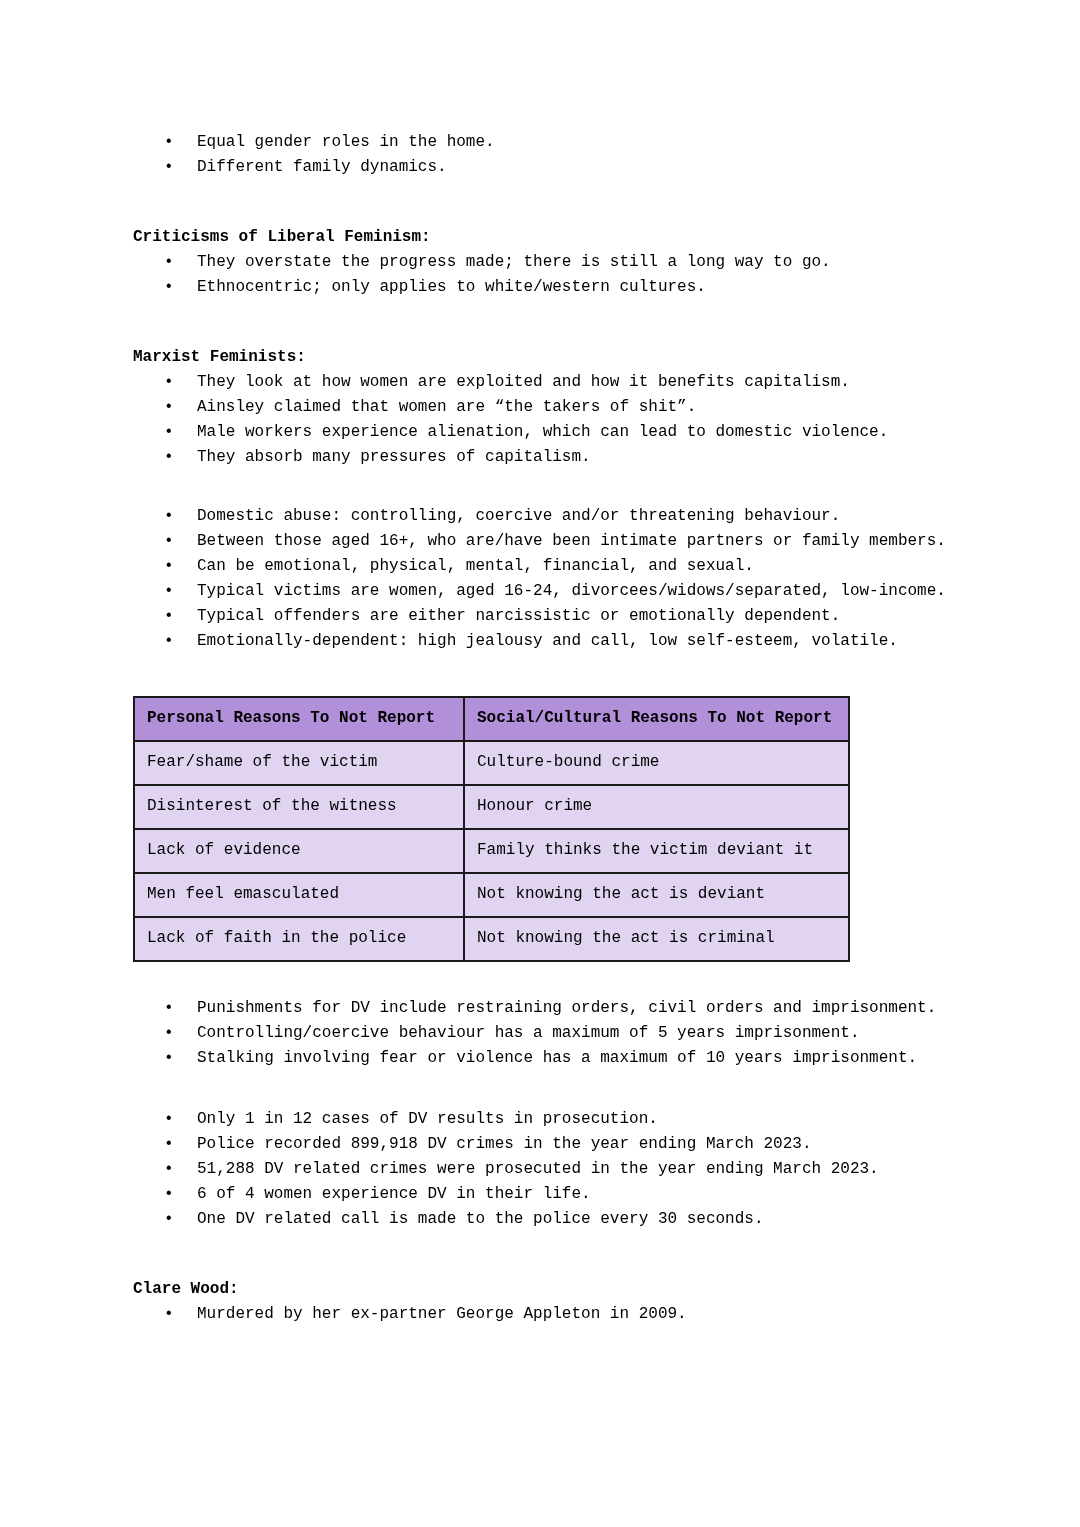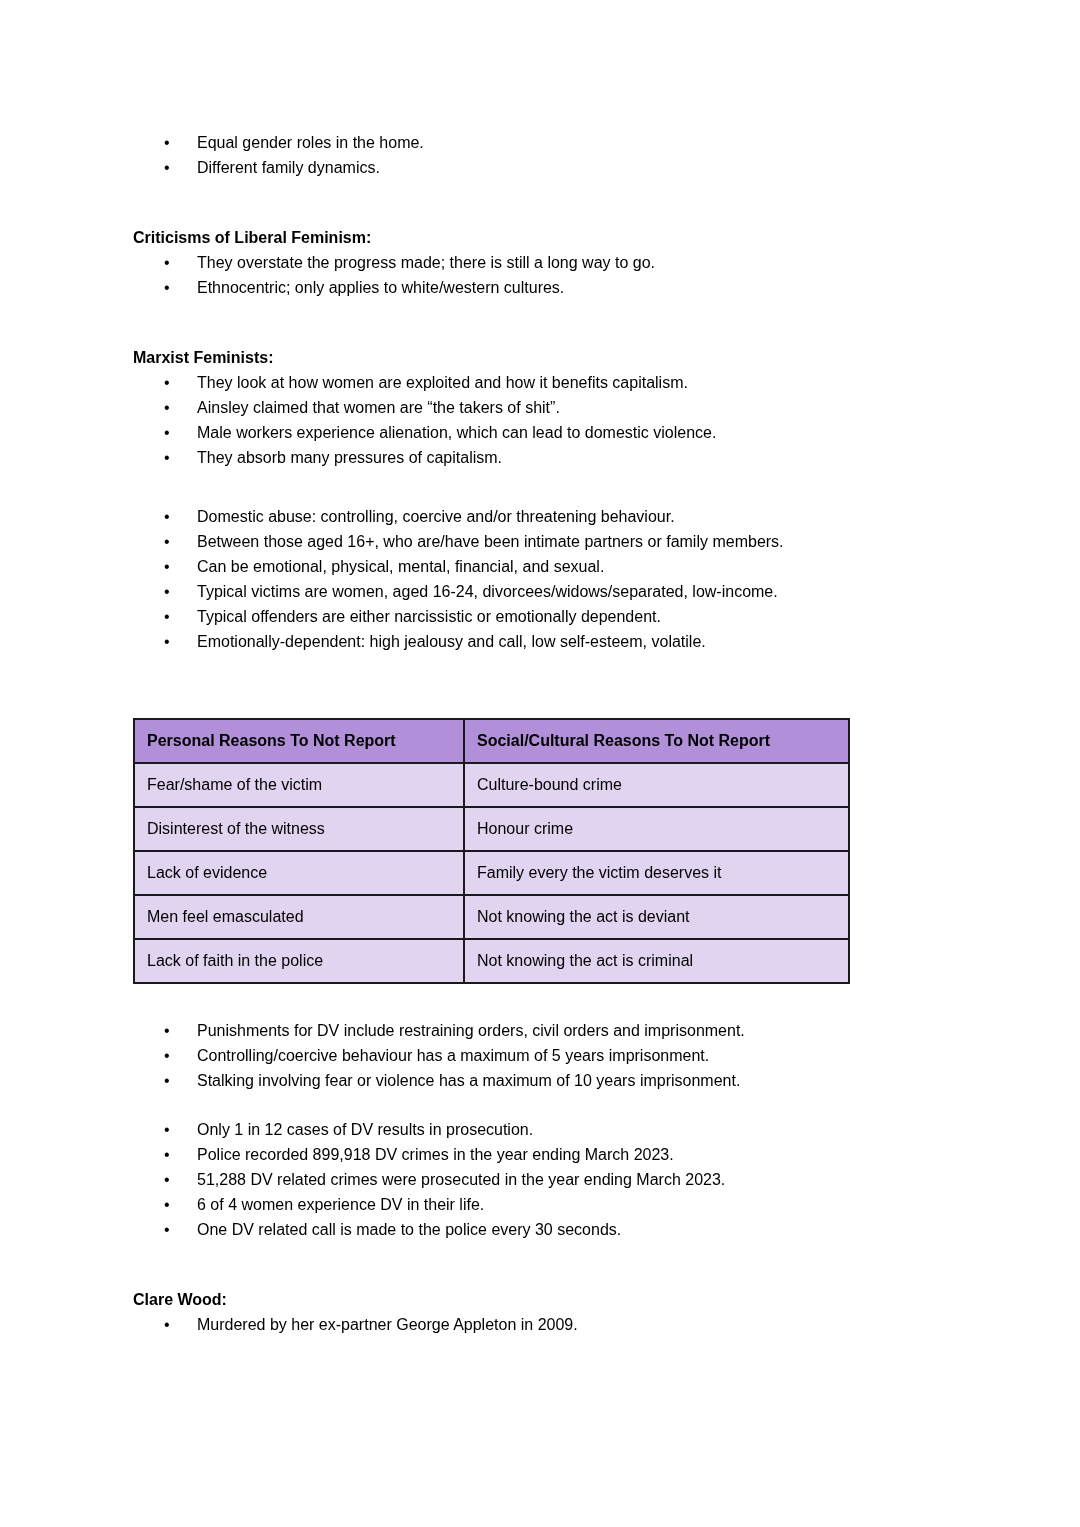--- a/index.html
+++ b/index.html
@@ -11,52 +11,52 @@
   html, body {
     margin: 0;
     padding: 0;
     background: #ffffff;
   }
   .page {
     width: 1080px;
     height: 1527px;
     background: #ffffff;
     padding: 130px 133px 1px 133px;
-    font-family: Liberation Sans, sans-serif;
+    font-family: Liberation Mono, monospace;
     font-size: 16px;
     line-height: 25px;
     color: #000000;
     overflow: hidden;
   }
   .section-heading {
     font-size: 16px;
     line-height: 25px;
     font-weight: bold;
     margin: 45px 0 0 0;
   }
   ul.bullets {
     list-style: none;
     margin: 0;
     padding: 0;
   }
   ul.bullets.spaced-top { margin-top: 34px; }
-  ul.bullets.spaced-top-sm { margin-top: 24px; }
+  ul.bullets.spaced-top-sm { margin-top: 36px; }
   ul.bullets li {
     position: relative;
     padding-left: 64px;
   }
   ul.bullets li::before {
     content: "\2022";
     position: absolute;
     left: 31px;
     top: 0;
   }
   table.reasons-table {
     border-collapse: collapse;
-    margin: 64px 0 0 0;
+    margin: 42px 0 0 0;
     width: 715px;
     table-layout: fixed;
   }
   table.reasons-table th,
   table.reasons-table td {
     border: 2px solid var(--table-border);
     padding: 8px 12px 9px 12px;
     font-size: 16px;
     line-height: 25px;
     text-align: left;
@@ -120,21 +120,21 @@
       <tr>
         <td>Fear/shame of the victim</td>
         <td>Culture-bound crime</td>
       </tr>
       <tr>
         <td>Disinterest of the witness</td>
         <td>Honour crime</td>
       </tr>
       <tr>
         <td>Lack of evidence</td>
-        <td>Family every the victim deserves it</td>
+        <td>Family thinks the victim deviant it</td>
       </tr>
       <tr>
         <td>Men feel emasculated</td>
         <td>Not knowing the act is deviant</td>
       </tr>
       <tr>
         <td>Lack of faith in the police</td>
         <td>Not knowing the act is criminal</td>
       </tr>
     </tbody>

